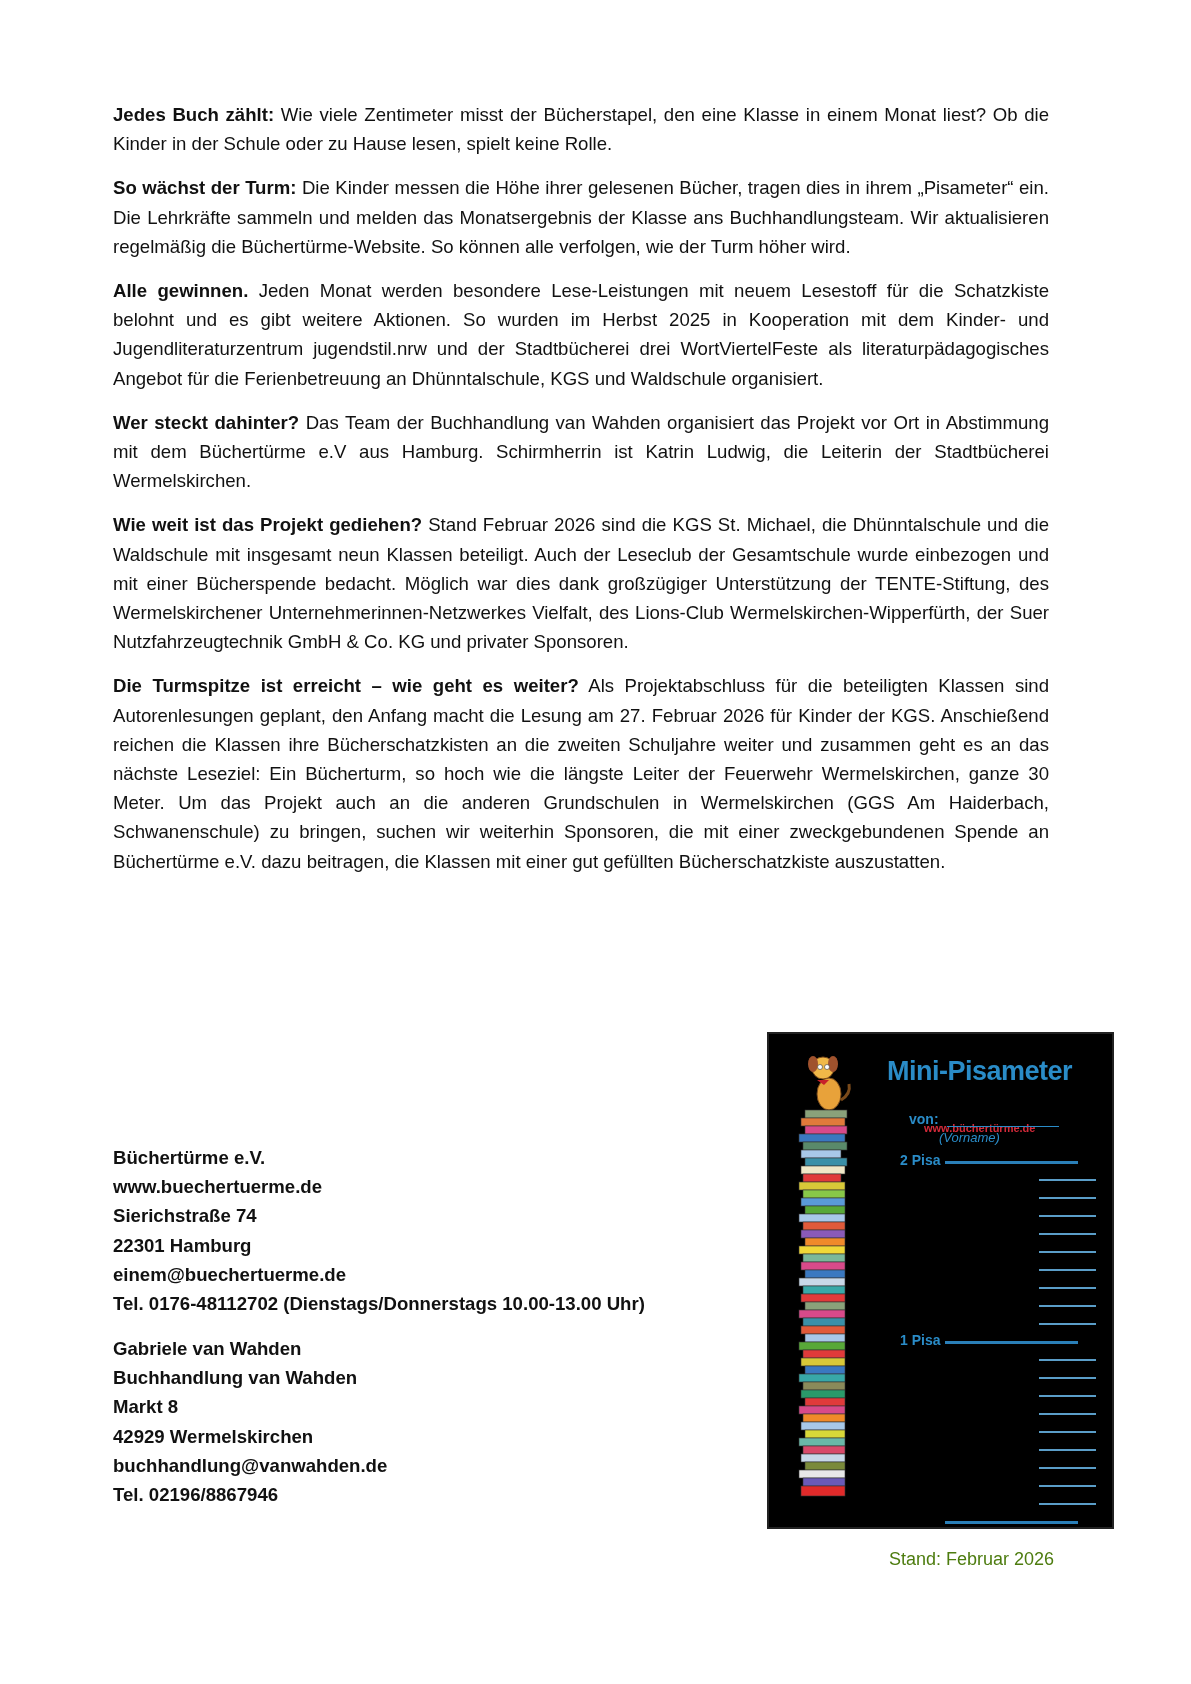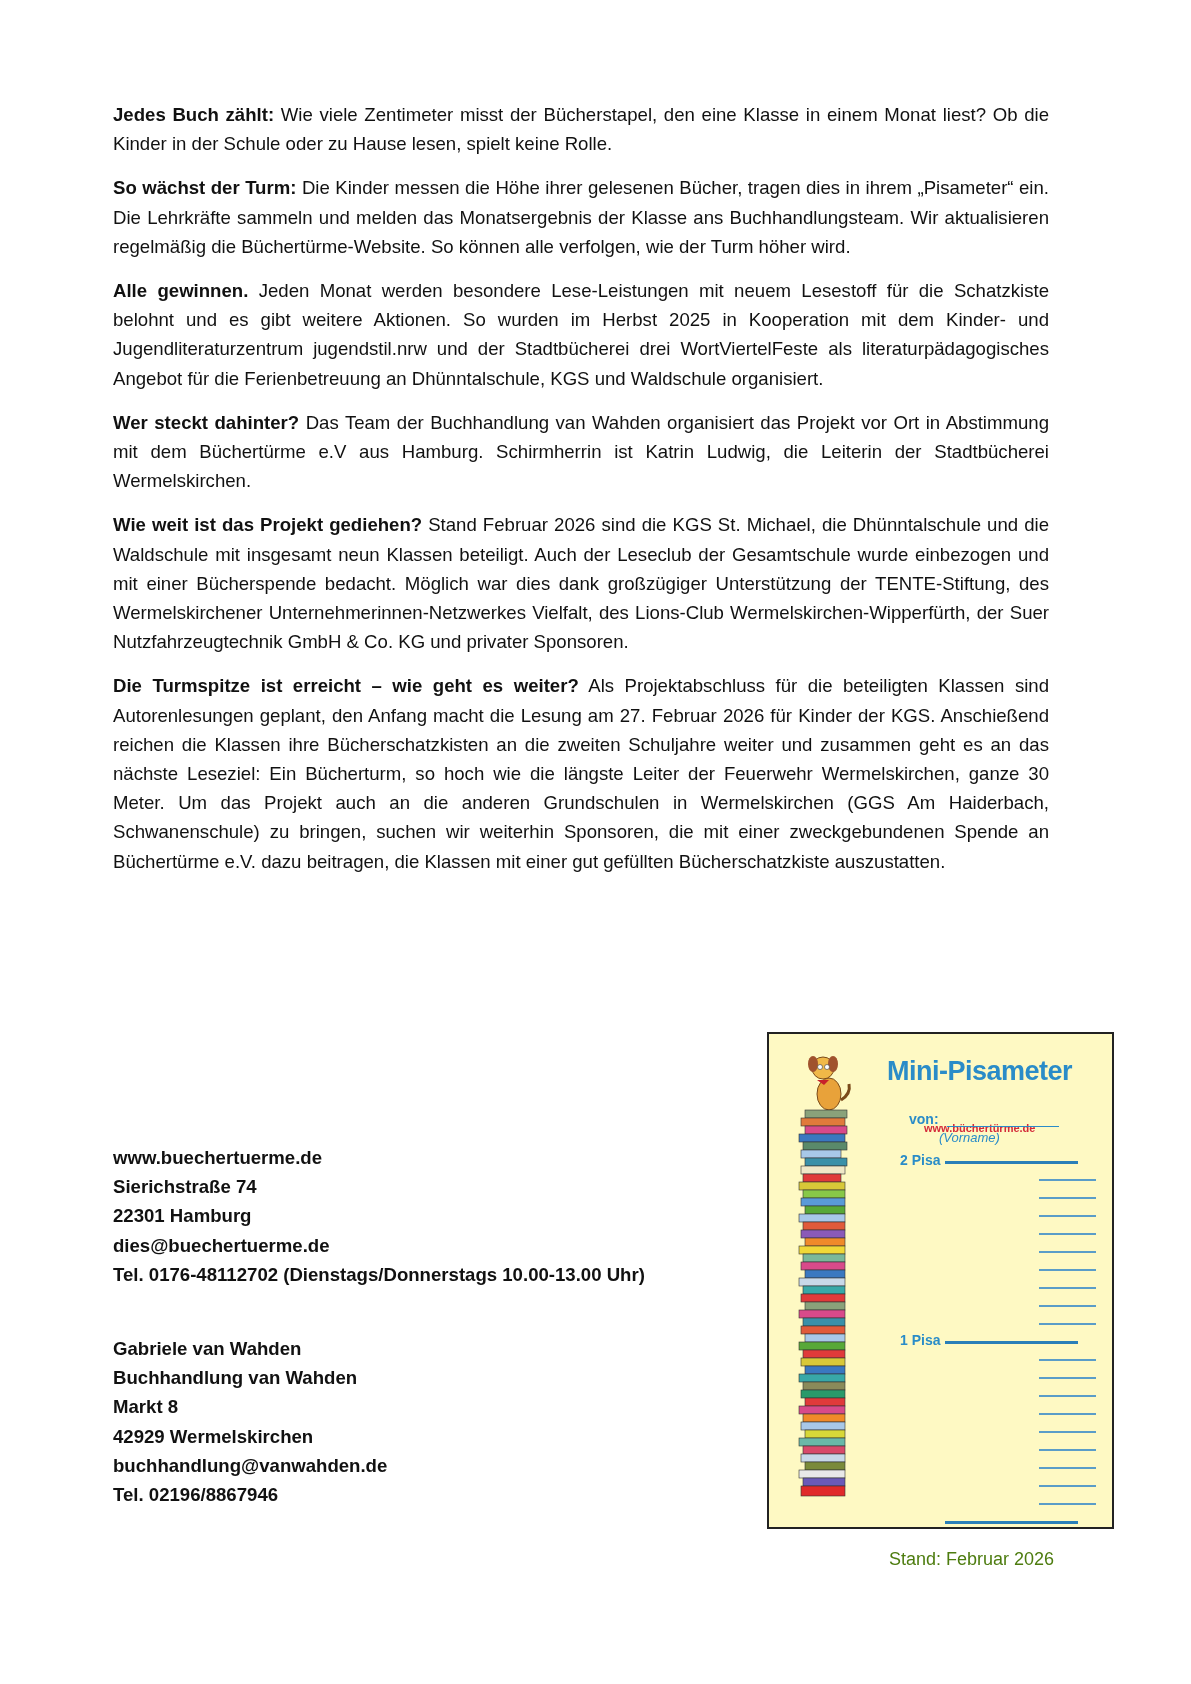--- a/index.html
+++ b/index.html
@@ -4,21 +4,21 @@
 <style>
   html, body { margin: 0; padding: 0; background: #ffffff; }
   body { width: 1191px; height: 1684px; position: relative; overflow: hidden;
          font-family: "Liberation Sans", "DejaVu Sans", sans-serif; color: #111; }
   .content { position: absolute; left: 113px; top: 100px; width: 936px; }
   .para { font-size: 18.6px; line-height: 29.2px; text-align: justify; margin: 0 0 15px 0; }
   .para b { font-weight: bold; }
   .contact { position: absolute; left: 113px; font-size: 18.6px; line-height: 29.2px; font-weight: bold; }
   .contact div { white-space: nowrap; }
   .pisa-box { position: absolute; left: 767px; top: 1032px; width: 347px; height: 497px;
-              border: 2px solid #222; box-sizing: border-box; background: #fef9c3; overflow: hidden; }
+              border: 2px solid #222; box-sizing: border-box; background: #000000; overflow: hidden; }
   .pisa-title { position: absolute; left: 118px; top: 22px; font-size: 27px; font-weight: bold; color: #2a8cc8; white-space: nowrap; letter-spacing: -0.5px; }
   .pisa-url { position: absolute; left: 155px; top: 56px; font-size: 11px; font-weight: bold; color: #d42a3a; white-space: nowrap; margin-top: 32px; }
   .pisa-von { position: absolute; left: 140px; top: 77px; font-size: 14px; font-weight: bold; color: #2a8cc8; }
   .pisa-von-line { position: absolute; left: 178px; top: 92px; width: 112px; border-top: 1.5px solid #2a8cc8; }
   .pisa-vorname { position: absolute; left: 170px; top: 96px; font-size: 13px; font-style: italic; color: #2a8cc8; }
   .pisa-major-label { position: absolute; left: 131px; font-size: 14px; font-weight: bold; color: #2a8cc8; white-space: nowrap; }
   .pisa-major-line { position: absolute; left: 176px; width: 133px; border-top: 3px solid #2a7fb8; }
   .pisa-tick { position: absolute; left: 270px; width: 57px; border-top: 2px solid #5a9dc8; }
   .tower { position: absolute; left: 22px; top: 20px; width: 70px; height: 460px; }
   .stand { position: absolute; left: 889px; top: 1549px; font-size: 18px; color: #4d7c0f; white-space: nowrap; }
@@ -29,24 +29,25 @@
 <div class="content">
   <p class="para"><b>Jedes Buch zählt:</b><span> Wie viele Zentimeter misst der Bücherstapel, den eine Klasse in einem Monat liest? Ob die Kinder in der Schule oder zu Hause lesen, spielt keine Rolle.</span></p>
   <p class="para"><b>So wächst der Turm:</b><span>  Die Kinder messen die Höhe ihrer gelesenen Bücher, tragen dies in ihrem „Pisameter“ ein. Die Lehrkräfte sammeln und melden das Monatsergebnis der Klasse ans Buchhandlungsteam. Wir aktualisieren regelmäßig die Büchertürme-Website. So können alle verfolgen, wie der Turm höher wird.</span></p>
   <p class="para"><b>Alle gewinnen.</b><span> Jeden Monat werden besondere Lese-Leistungen mit neuem Lesestoff für die Schatzkiste belohnt und es gibt weitere Aktionen. So wurden im Herbst 2025 in Kooperation mit dem Kinder- und Jugendliteraturzentrum jugendstil.nrw und der Stadtbücherei drei WortViertelFeste als literaturpädagogisches Angebot für die Ferienbetreuung an Dhünntalschule, KGS und Waldschule organisiert.</span></p>
   <p class="para"><b>Wer steckt dahinter?</b><span> Das Team der Buchhandlung van Wahden organisiert das Projekt vor Ort in Abstimmung mit dem Büchertürme e.V aus Hamburg. Schirmherrin ist Katrin Ludwig, die Leiterin der Stadtbücherei Wermelskirchen.</span></p>
   <p class="para"><b>Wie weit ist das Projekt gediehen?</b><span> Stand Februar 2026 sind die KGS St. Michael, die Dhünntalschule und die Waldschule mit insgesamt neun Klassen beteiligt. Auch der Leseclub der Gesamtschule wurde einbezogen und mit einer Bücherspende bedacht. Möglich war dies dank großzügiger Unterstützung der TENTE-Stiftung, des Wermelskirchener Unternehmerinnen-Netzwerkes Vielfalt, des Lions-Club Wermelskirchen-Wipperfürth, der Suer Nutzfahrzeugtechnik GmbH &amp; Co. KG und privater Sponsoren.</span></p>
   <p class="para"><b>Die Turmspitze ist erreicht – wie geht es weiter?</b><span> Als Projektabschluss für die beteiligten Klassen sind Autorenlesungen geplant, den Anfang macht die Lesung am 27. Februar 2026 für Kinder der KGS. Anschießend reichen die Klassen ihre Bücherschatzkisten an die zweiten Schuljahre weiter und zusammen geht es an das nächste Leseziel: Ein Bücherturm, so hoch wie die längste Leiter der Feuerwehr Wermelskirchen, ganze 30 Meter. Um das Projekt auch an die anderen Grundschulen in Wermelskirchen (GGS Am Haiderbach, Schwanenschule) zu bringen, suchen wir weiterhin Sponsoren, die mit einer zweckgebundenen Spende an Büchertürme e.V. dazu beitragen, die Klassen mit einer gut gefüllten Bücherschatzkiste auszustatten.</span></p>
 </div>
 
 <div class="contact" style="top:1143px;">
+  <div>Büchertürme e.V.</div>
   <div>www.buechertuerme.de</div>
   <div>Sierichstraße 74</div>
   <div>22301 Hamburg</div>
-  <div>dies@buechertuerme.de</div>
+  <div>einem@buechertuerme.de</div>
   <div>Tel. 0176-48112702 (Dienstags/Donnerstags 10.00-13.00 Uhr)</div>
 </div>
 
 <div class="contact" style="top:1334px;">
   <div>Gabriele van Wahden</div>
   <div>Buchhandlung van Wahden</div>
   <div>Markt 8</div>
   <div>42929 Wermelskirchen</div>
   <div>buchhandlung@vanwahden.de</div>
   <div>Tel. 02196/8867946</div>

